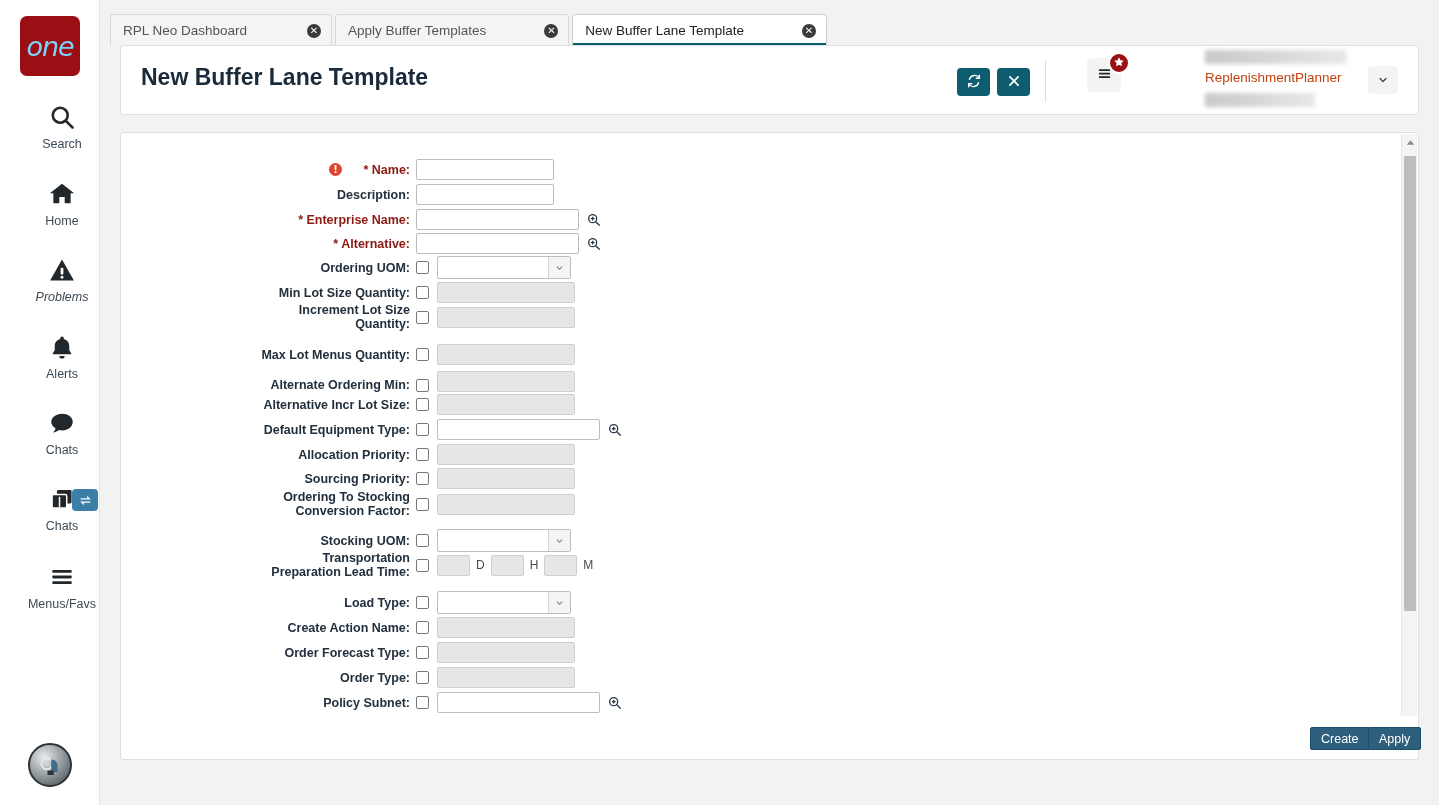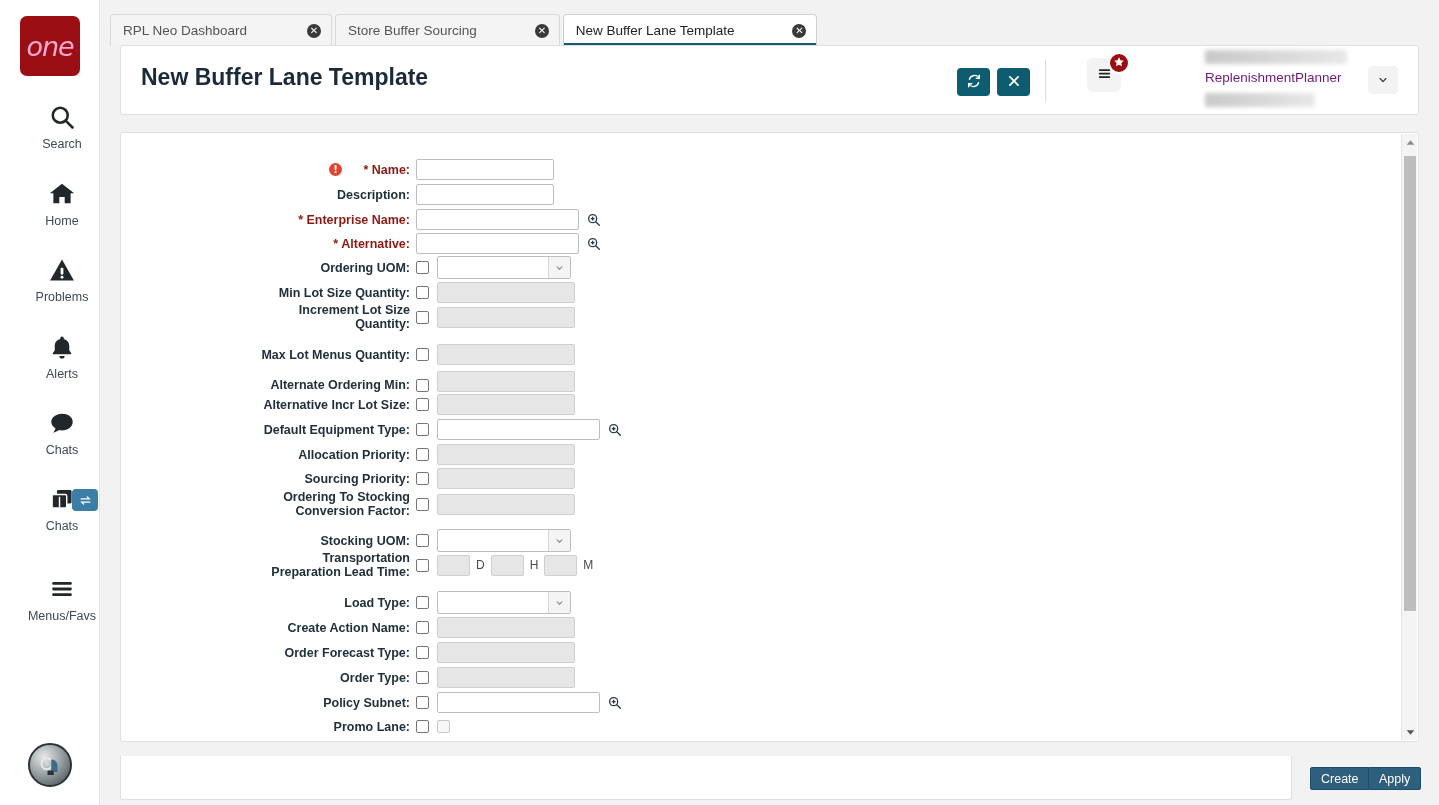--- a/index.html
+++ b/index.html
@@ -19,21 +19,21 @@
     border-right: 1px solid #e3e3e3;
     z-index: 5;
   }
   #logo {
     position: absolute; left: 20px; top: 16px;
     width: 60px; height: 60px;
     background: #9b0f14; border-radius: 7px;
     display: flex; align-items: center; justify-content: center;
   }
   #logo .word {
-    color: #f9a8d4; font-size: 27px; font-style: italic;
+    color: #7dd3fc; font-size: 27px; font-style: italic;
     font-family: "DejaVu Sans", sans-serif; letter-spacing: -1px;
     line-height: 1;
   }
   .rail-item {
     position: absolute; left: 0; width: 124px;
     display: flex; flex-direction: column; align-items: center;
     cursor: pointer;
   }
   .rail-ico { height: 34px; display:flex; align-items:center; justify-content:center; }
   .rail-lbl {
@@ -120,21 +120,21 @@
   .redact {
     position:absolute; left: 0;
     height: 14px; border-radius:2px;
     background: linear-gradient(90deg,#c9c9c9 0%, #d6d6d6 45%, #e8e8e8 100%);
     filter: blur(2px);
   }
   #redact-top { top: 2px; width: 142px; }
   #redact-bot { top: 45px; width: 110px; }
   #username {
     position:absolute; left:0; top: 22px;
-    font-size: 13.5px; color: #701a75;
+    font-size: 13.5px; color: #c2410c;
   }
   #btn-userchev {
     position:absolute; left: 1368px; top: 66px;
     width: 30px; height: 28px; border-radius:4px;
     background:#f3f3f3; border:none; cursor:pointer;
     display:flex; align-items:center; justify-content:center;
   }
 
   
   #formcard {
@@ -198,22 +198,22 @@
     display:flex; align-items:center; justify-content:center; cursor:pointer;
   }
   #sup { top:0; } #sdn { bottom:0; }
   #sthumb {
     position:absolute; left:2px; top:22px; width:12px; height:455px;
     background:#bdbdbd; border-radius:1px; cursor:pointer;
   }
 
   
   #footer {
-    position:absolute; left:120px; top:756px;
-    width:1172px; height:44px;
+    position:absolute; left:120px; top:716px;
+    width:1299px; height:44px;
     background:#fff; border:1px solid #e0e0e0; border-top:none;
     border-radius:0 0 3px 3px;
   }
   .footbtn {
     position:absolute; top:11px; height:23px;
     background:#2e5f7d; color:#fff; border:1px solid #1d4f6b;
     border-radius:2px; font-size:12.5px; cursor:pointer;
     font-family:"Liberation Sans", sans-serif; padding:0 10px;
   }
   #btn-create { left: 1189px; }
@@ -239,21 +239,21 @@
 
   <div class="rail-item" style="top:177px;">
     <span class="rail-ico">
       <svg width="30" height="28" viewBox="0 0 24 24" fill="#22272b">
         <path d="M12 3.2 1.6 11.3h3V20h5.1v-5.4h4.6V20h5.1v-8.7h3z"></path>
       </svg>
     </span>
     <span class="rail-lbl">Home</span>
   </div>
 
-  <div class="rail-item" style="top:253px;">
+  <div class="rail-item" style="top:253px;font-style:italic;">
     <span class="rail-ico">
       <svg width="28" height="28" viewBox="0 0 24 24" fill="#22272b">
         <path d="M12 3 1.8 21h20.4z"></path>
         <rect x="10.8" y="10" width="2.4" height="6" fill="#fff" rx="1"></rect>
         <circle cx="12" cy="18.2" r="1.25" fill="#fff"></circle>
       </svg>
     </span>
     <span class="rail-lbl">Problems</span>
   </div>
 
@@ -285,21 +285,21 @@
       </svg>
     </span>
     <span class="rail-lbl">Chats</span>
   </div>
   <div id="switch-badge">
     <svg width="15" height="13" viewBox="0 0 24 24" fill="none" stroke="#fff" stroke-width="2.3" stroke-linecap="round">
       <path d="M4 9h15l-3.4-3.4M20 15H5l3.4 3.4"></path>
     </svg>
   </div>
 
-  <div class="rail-item" style="top:572px;">
+  <div class="rail-item" style="top:560px;">
     <span class="rail-ico">
       <svg width="30" height="26" viewBox="0 0 24 24" fill="#22272b">
         <rect x="3" y="5.5" width="18" height="2.6" rx="1"></rect>
         <rect x="3" y="10.7" width="18" height="2.6" rx="1"></rect>
         <rect x="3" y="15.9" width="18" height="2.6" rx="1"></rect>
       </svg>
     </span>
     <span class="rail-lbl">Menus/Favs</span>
   </div>
 
@@ -312,21 +312,21 @@
     </svg>
   </div>
 </div>
 
 <div id="tabstrip">
   <div class="tab">
     <span class="tab-lbl">RPL Neo Dashboard</span>
     <span class="tabx">✕</span>
   </div>
   <div class="tab">
-    <span class="tab-lbl">Store Buffer Sourcing</span>
+    <span class="tab-lbl">Apply Buffer Templates</span>
     <span class="tabx">✕</span>
   </div>
   <div class="tab active">
     <span class="tab-lbl">New Buffer Lane Template</span>
     <span class="tabx">✕</span>
   </div>
 </div>
 
 <div id="header">
   <div id="ptitle">New Buffer Lane Template</div>

